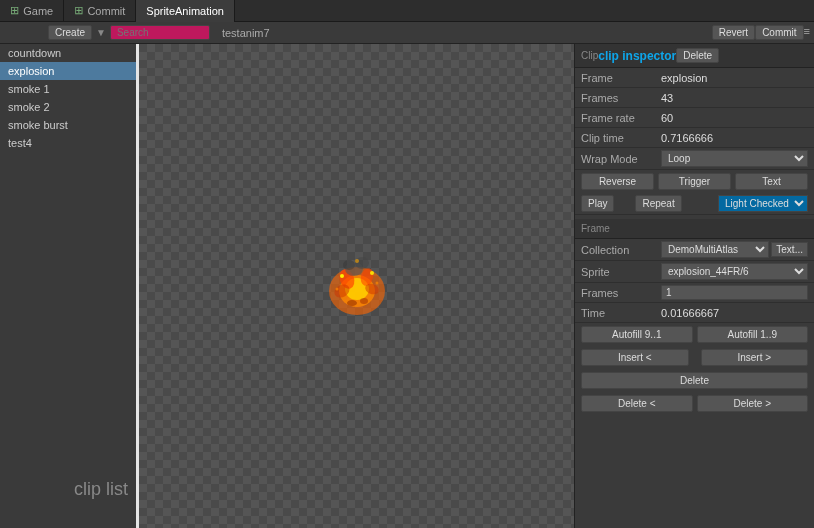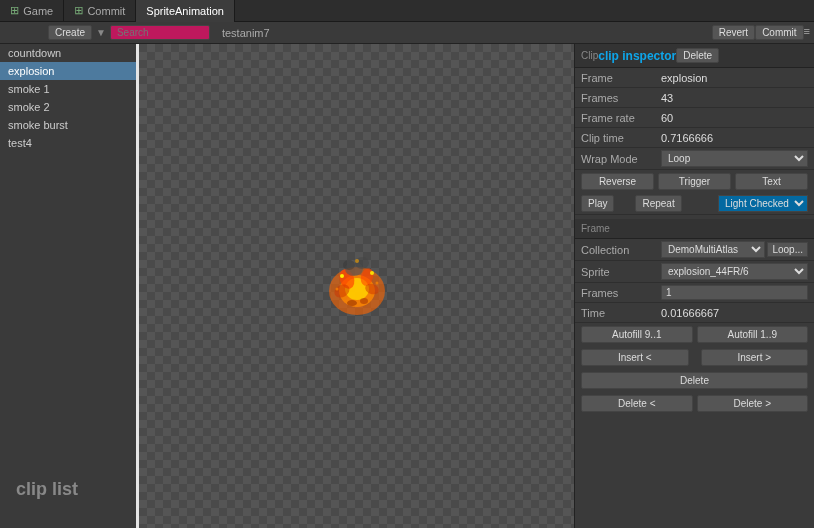--- a/index.html
+++ b/index.html
@@ -18,21 +18,21 @@
     .toolbar-label { color: #aaa; font-size: 11px; margin-left: 8px; }
     .toolbar-right { margin-left: auto; display: flex; gap: 0; }
 
     
     .main-layout { display: flex; height: calc(528px - 22px - 22px); }
 
     
     .clip-list { width: 139px; background: #3a3a3a; border-right: 3px solid #e5e5e5; display: flex; flex-direction: column; }
     .clip-item { padding: 3px 8px; cursor: pointer; font-size: 11px; color: #ccc; }
     .clip-item.selected { background: #4d7a9e; color: #fff; }
-    .clip-list-label { color: #888; font-size: 18px; font-weight: bold; text-align: left; margin-top: auto; margin-bottom: 20px; padding: 8px; margin-left: 8px; }
+    .clip-list-label { color: #888; font-size: 18px; font-weight: normal; text-align: right; margin-top: auto; margin-bottom: 20px; padding: 8px; margin-left: 8px; }
 
     
     .preview-area { flex: 1; background: #4a4a4a; display: flex; flex-direction: column; position: relative; }
     .preview-label { position: absolute; top: 8px; left: 8px; font-size: 20px; color: rgba(255,255,255,0.3); font-weight: bold; }
     .preview-canvas { flex: 1; background: repeating-conic-gradient(#555 0% 25%, #4a4a4a 0% 50%) 0 0 / 16px 16px; position: relative; display: flex; align-items: center; justify-content: center; }
 
     
     .inspector { width: 240px; background: #3a3a3a; border-left: 1px solid #222; overflow-y: auto; }
     .inspector-header { display: flex; align-items: center; padding: 4px 6px; background: #333; border-bottom: 1px solid #222; }
     .inspector-title { font-size: 12px; color: #0ea5e9; font-weight: bold; }
@@ -191,21 +191,21 @@
 
     <div class="inspector-header" style="margin-top:4px;">
       <span style="color:#888;font-size:10px;">Frame</span>
     </div>
 
     <div class="inspector-row">
       <span class="inspector-label">Collection</span>
       <select class="collection-select">
         <option>DemoMultiAtlas</option>
       </select>
-      <button class="collection-edit-btn">Loop...</button>
+      <button class="collection-edit-btn">Text...</button>
     </div>
     <div class="inspector-row">
       <span class="inspector-label">Sprite</span>
       <select class="sprite-select">
         <option>explosion_44FR/6</option>
       </select>
     </div>
     <div class="inspector-row">
       <span class="inspector-label">Frames</span>
       <input class="inspector-input" type="text" value="1" style="">

